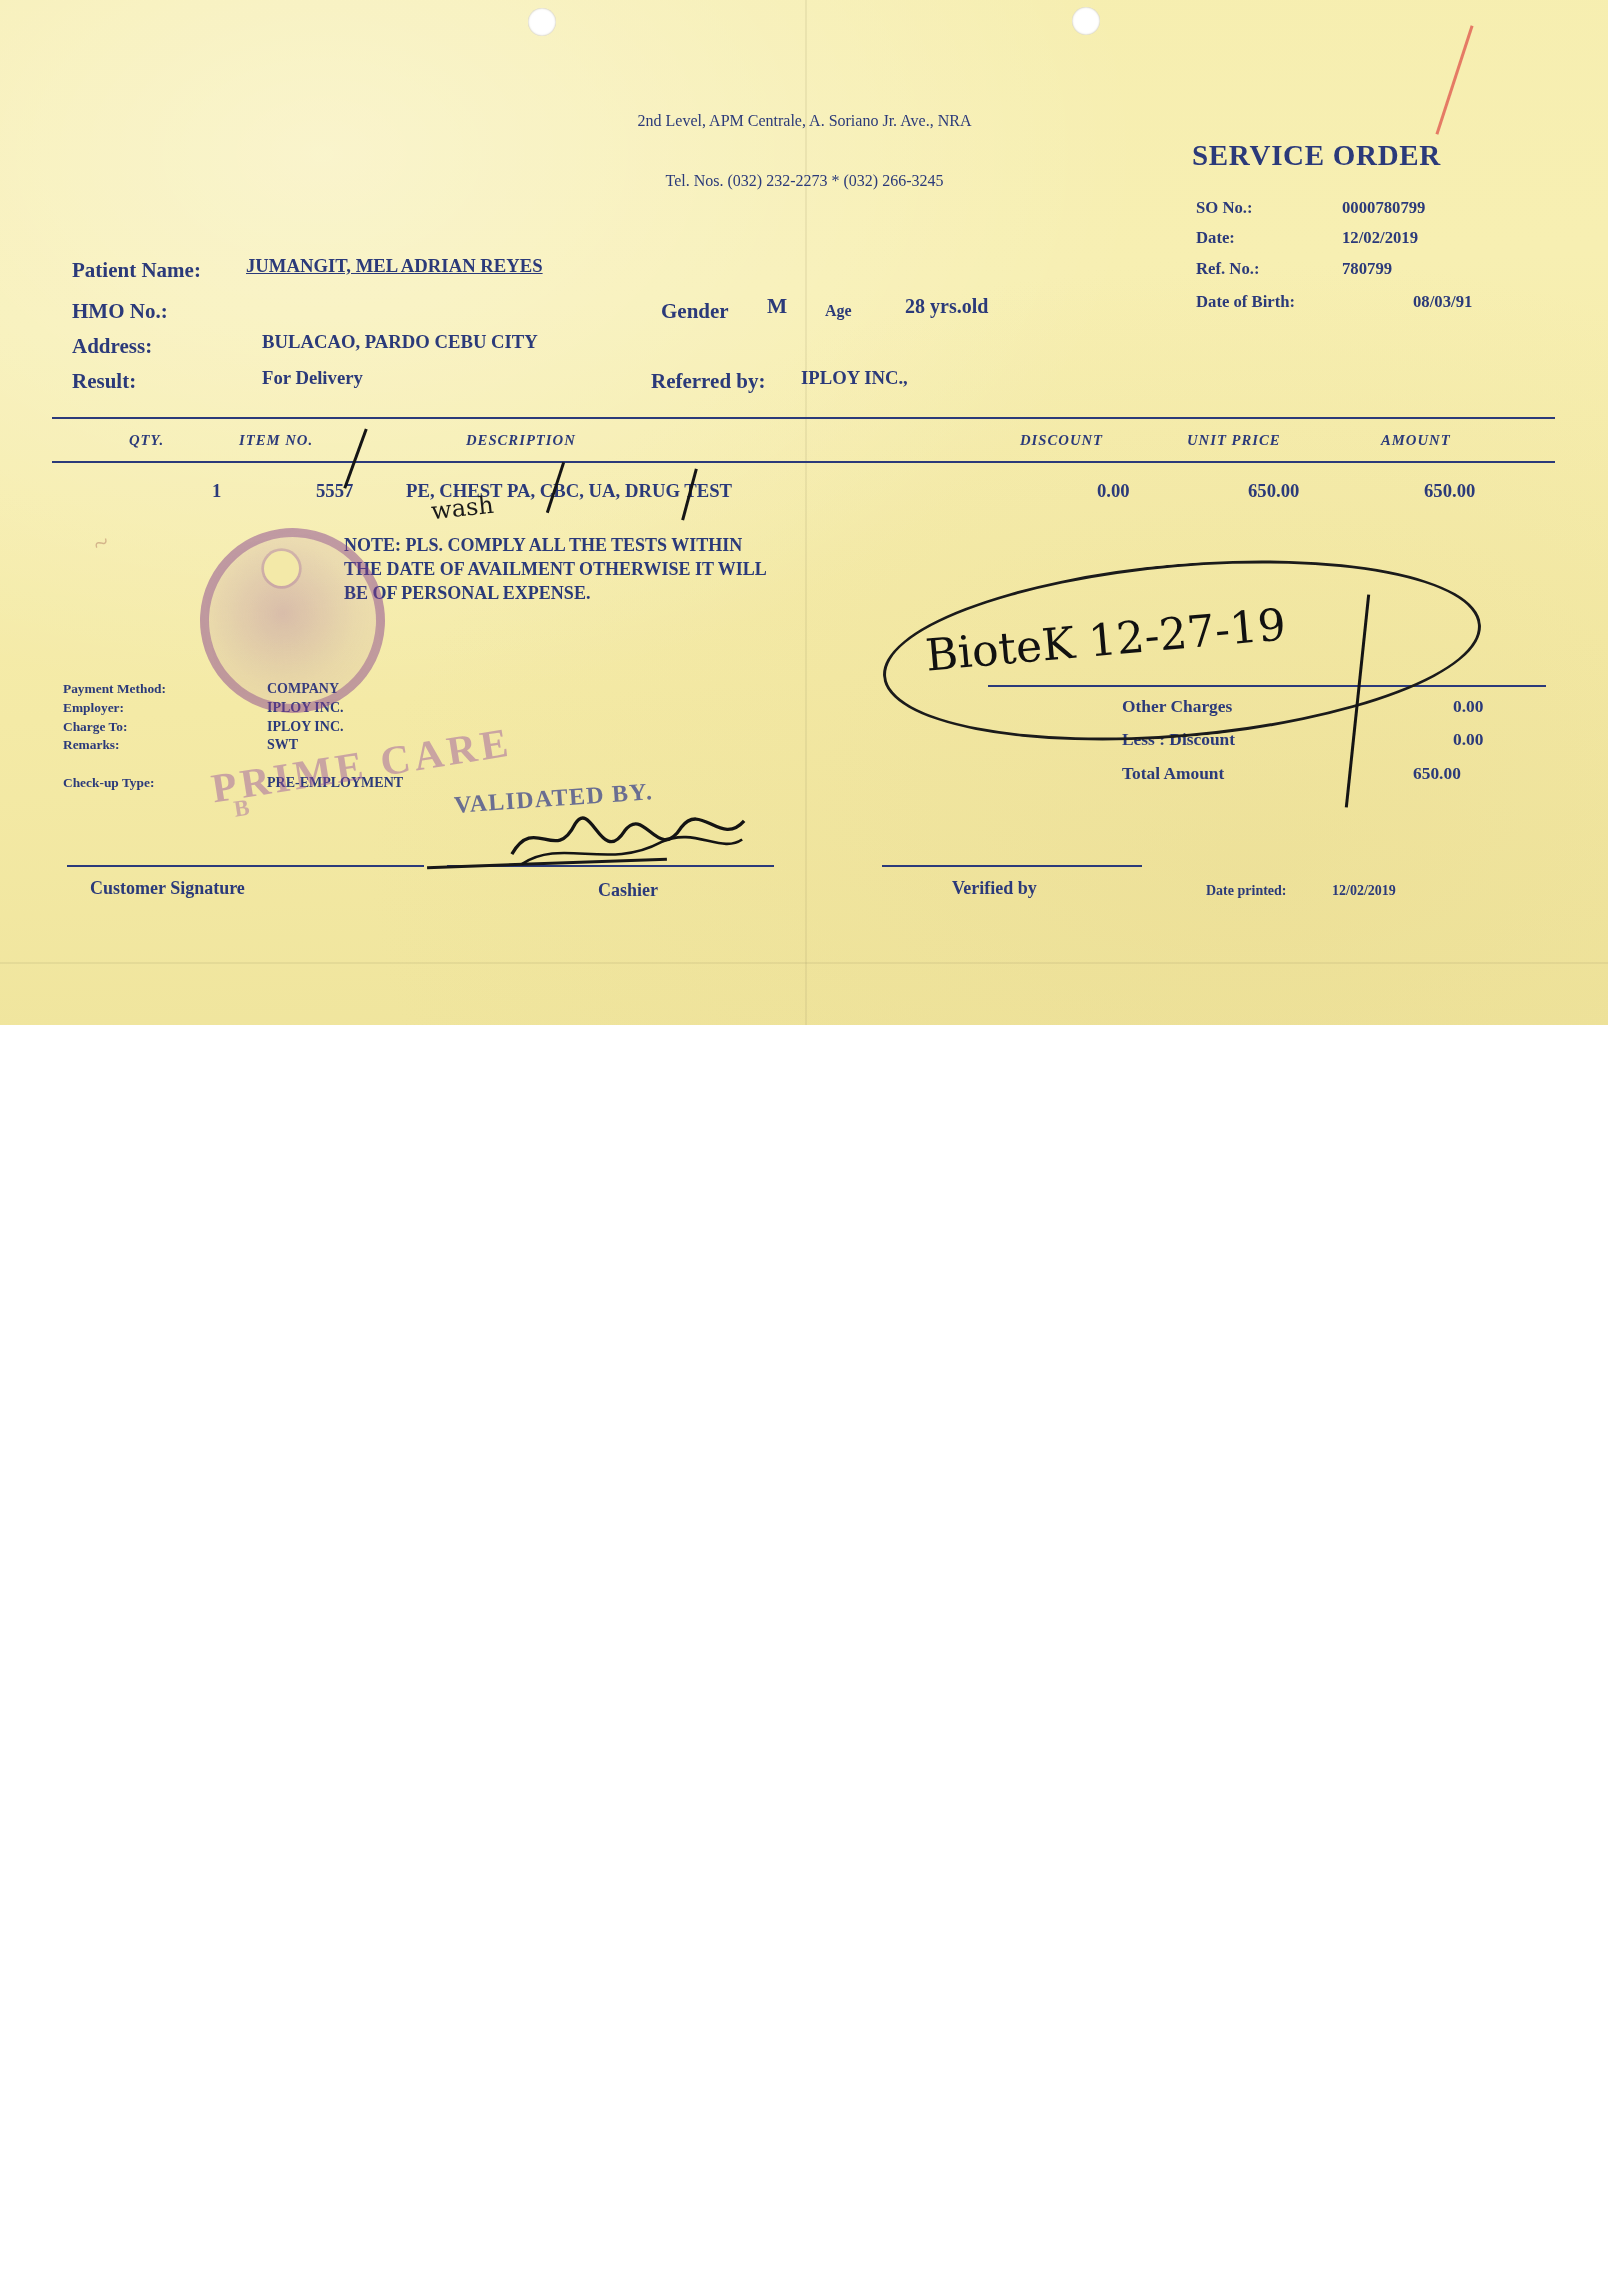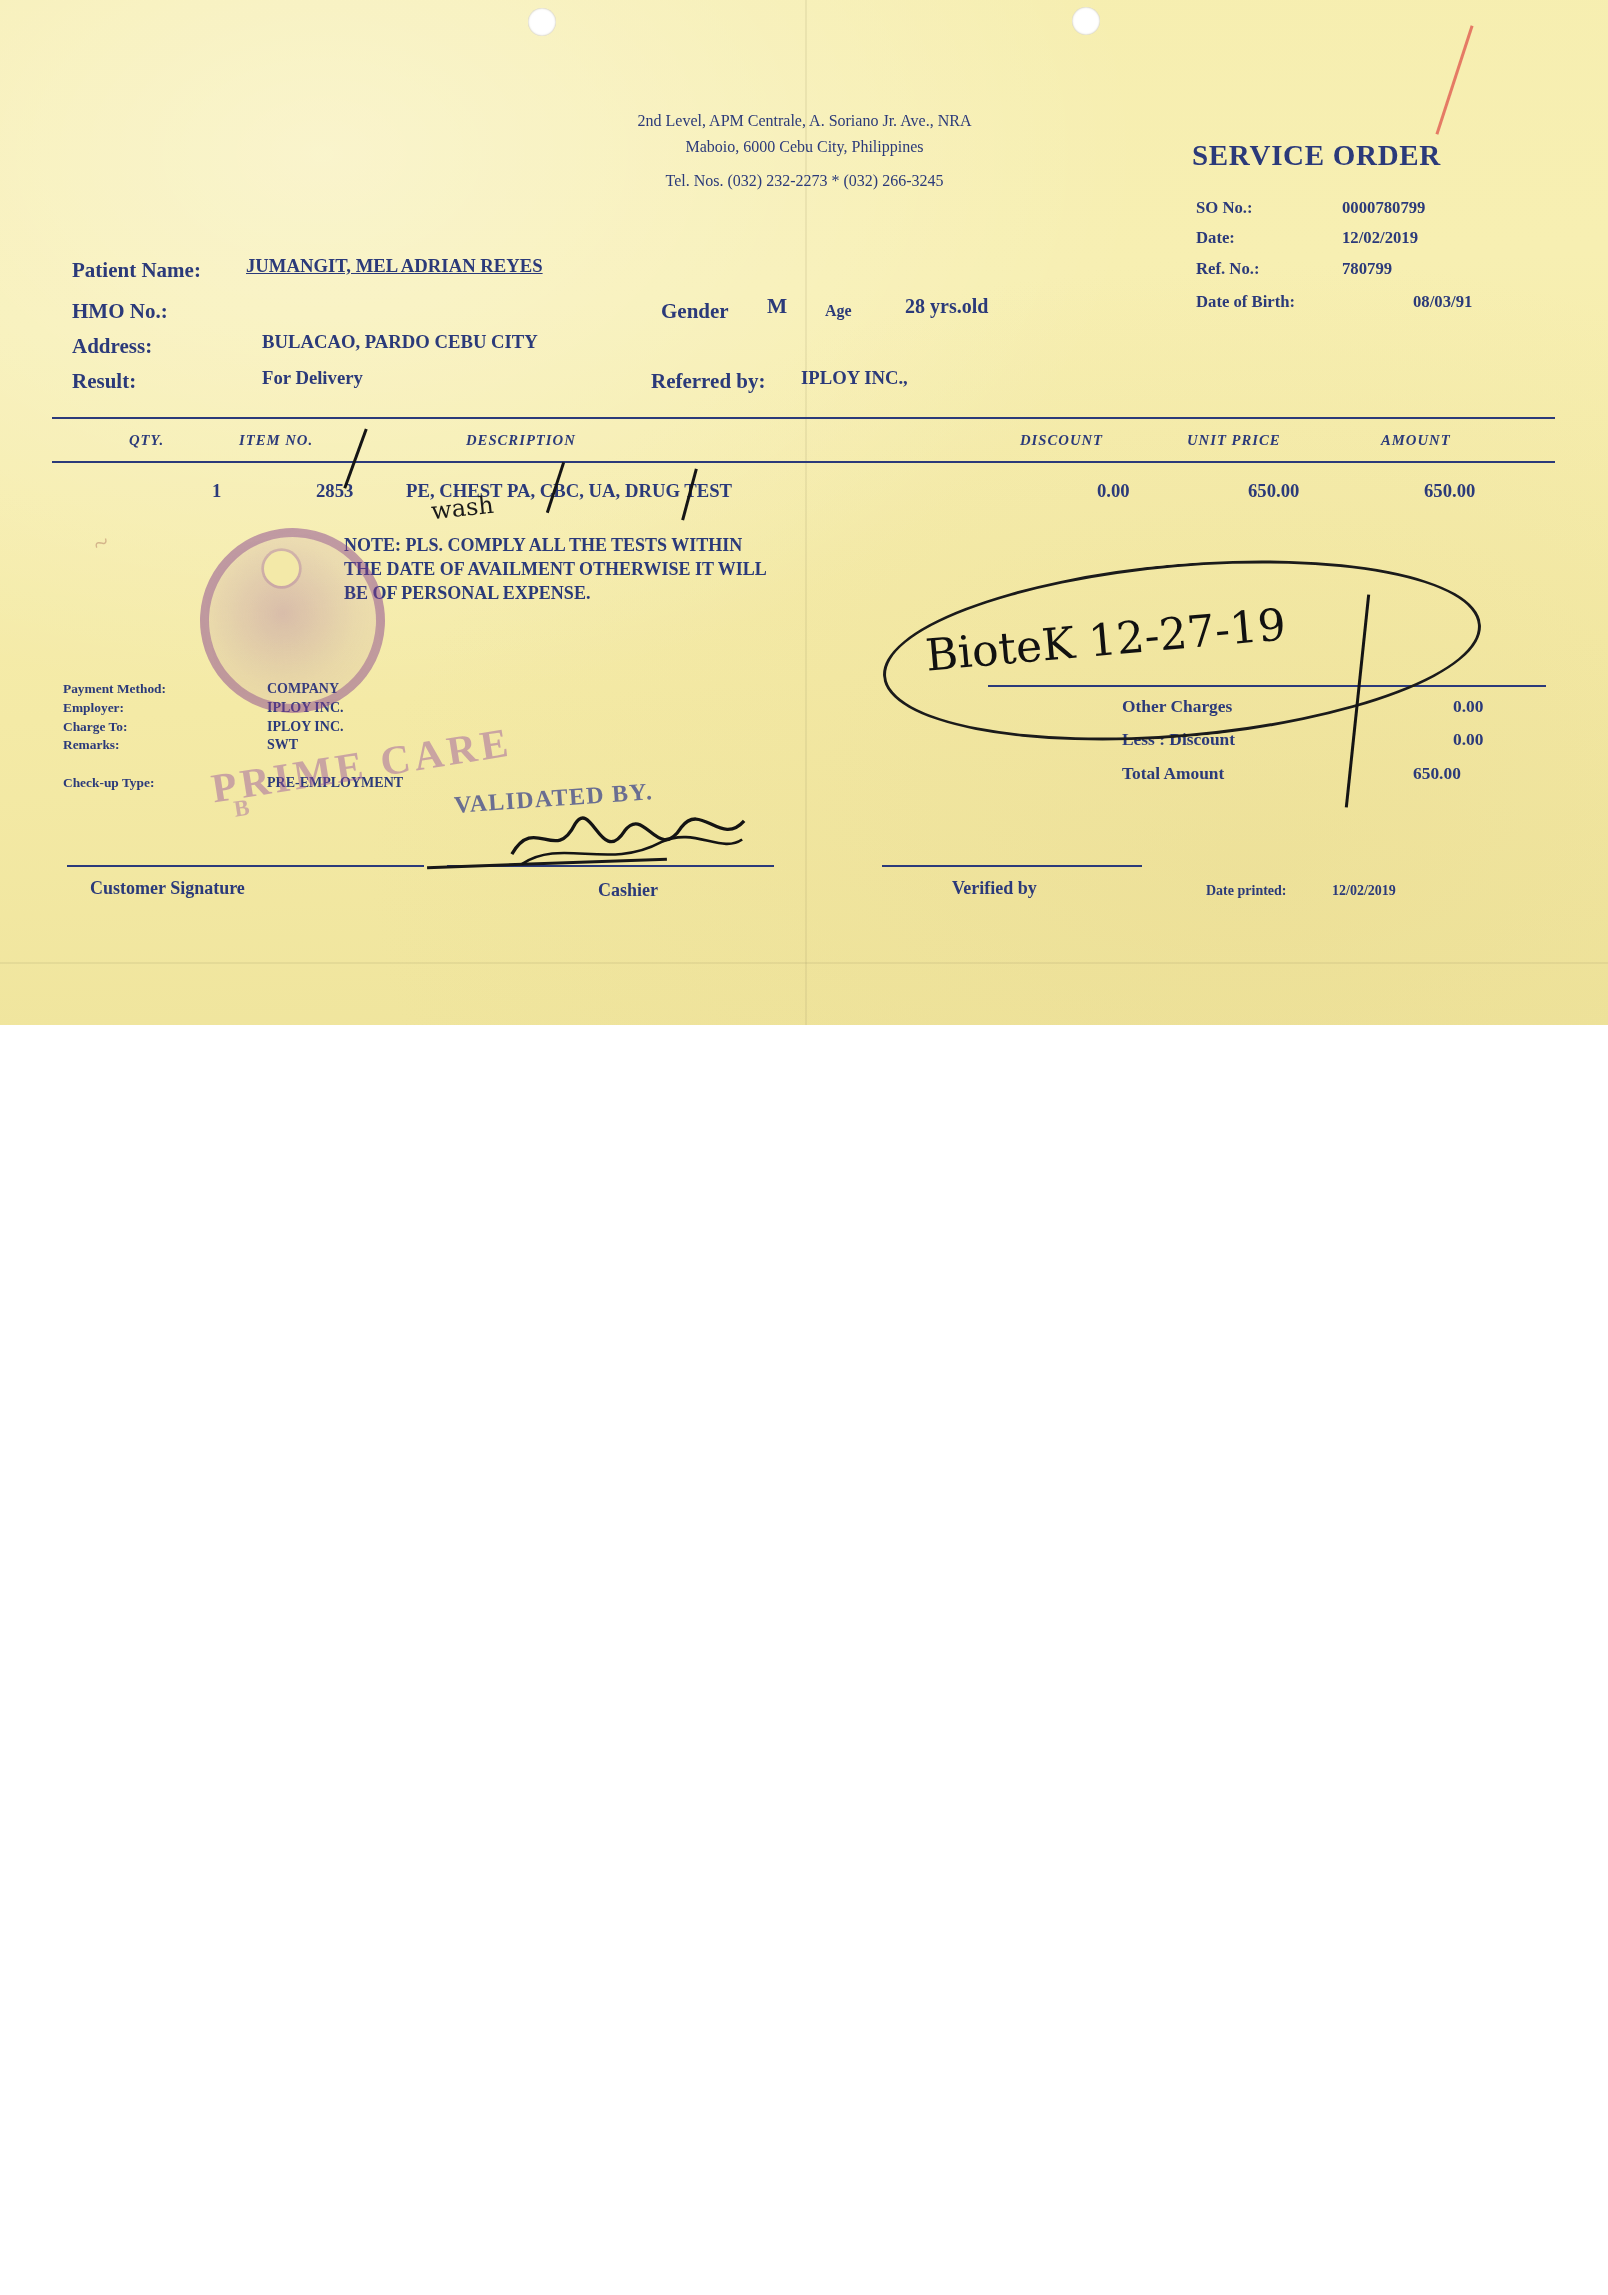--- a/index.html
+++ b/index.html
@@ -342,21 +342,20 @@
 
   <div class="crease crease-v" style="left:805px;"></div>
   <div class="crease crease-h" style="top:962px;"></div>
 
   <div class="punch" id="punch-left"></div>
   <div class="punch" id="punch-right"></div>
 
   <div id="red-mark"></div>
 
   <div class="ink" id="company-addr1">2nd Level, APM Centrale, A. Soriano Jr. Ave., NRA</div>
-  <div class="ink" id="company-addr2">Maboio, 6000 Cebu City, Philippines</div>
   <div class="ink" id="company-tel">Tel. Nos. (032) 232-2273 * (032) 266-3245</div>
   <div class="ink" id="service-order-title">SERVICE ORDER</div>
 
   <div class="ink meta-label" id="lbl-so">SO No.:</div>
   <div class="ink meta-value" id="val-so">0000780799</div>
   <div class="ink meta-label" id="lbl-date">Date:</div>
   <div class="ink meta-value" id="val-date">12/02/2019</div>
   <div class="ink meta-label" id="lbl-ref">Ref. No.:</div>
   <div class="ink meta-value" id="val-ref">780799</div>
   <div class="ink meta-label" id="lbl-dob">Date of Birth:</div>
@@ -380,21 +379,21 @@
     <div id="table-top-rule"></div>
     <div id="table-bottom-rule"></div>
     <div class="th" id="th-qty">QTY.</div>
     <div class="th" id="th-item">ITEM NO.</div>
     <div class="th" id="th-desc">DESCRIPTION</div>
     <div class="th" id="th-disc">DISCOUNT</div>
     <div class="th" id="th-unit">UNIT PRICE</div>
     <div class="th" id="th-amt">AMOUNT</div>
 
     <div class="cell" id="cell-qty">1</div>
-    <div class="cell" id="cell-item">2853</div>
+    <div class="cell" id="cell-item">5557</div>
     <div class="cell" id="cell-desc">PE, CHEST PA, CBC, UA, DRUG TEST</div>
     <div class="cell" id="cell-disc">0.00</div>
     <div class="cell" id="cell-unit">650.00</div>
     <div class="cell" id="cell-amt">650.00</div>
   </div>
 
   <div id="note">
     <div>NOTE: PLS. COMPLY ALL THE TESTS WITHIN</div>
     <div>THE DATE OF AVAILMENT OTHERWISE IT WILL</div>
     <div>BE OF PERSONAL EXPENSE.</div>

